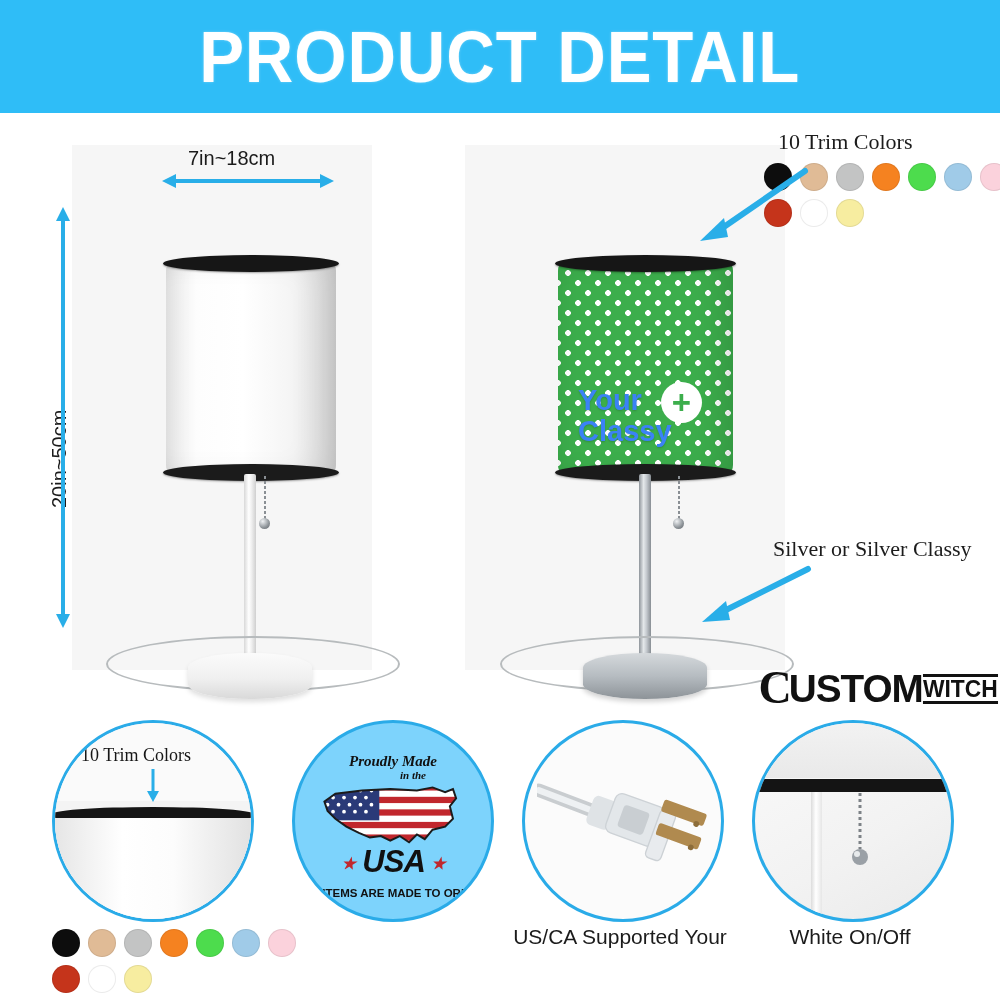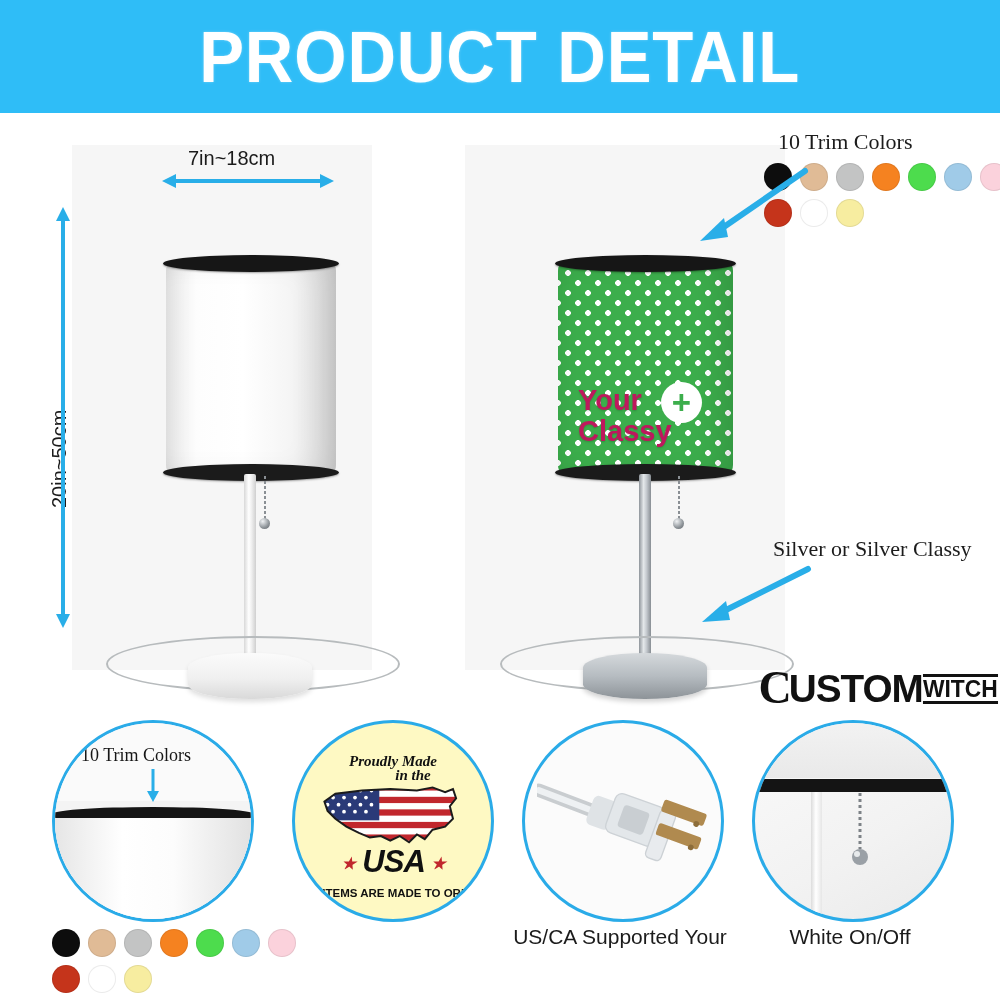--- a/index.html
+++ b/index.html
@@ -70,21 +70,21 @@
   .shade-green .shade-body{
     background-color:#3cae4c;
     background-image:
       radial-gradient(circle, #ffffff 2.6px, rgba(255,255,255,0) 3.1px),
       radial-gradient(circle, #ffffff 2.6px, rgba(255,255,255,0) 3.1px);
     background-size:20px 20px, 20px 20px;
     background-position:0 0, 10px 10px;
   }
   .design-text{
     position:absolute;left:0;right:0;bottom:26px;
-    color:#be185d;font-weight:bold;
+    color:#3b82f6;font-weight:bold;
     font-family:"Liberation Sans",sans-serif;
     font-size:29px;line-height:31px;
     padding-left:20px;
     text-shadow:0 1px 2px rgba(0,0,0,.18);
   }
   .plus-badge{
     position:absolute;width:41px;height:41px;border-radius:50%;
     background:#ffffff;color:#3cae4c;
     display:flex;align-items:center;justify-content:center;
     font-size:33px;font-weight:bold;line-height:1;
@@ -116,21 +116,21 @@
   .feat-circle{
     position:absolute;border-radius:50%;border:3px solid #2aabe8;
     background:linear-gradient(150deg,#fafafa,#f2f2f2 60%,#eaeaea);
     overflow:hidden;
   }
   .feat-caption{position:absolute;color:#1b1b1b;font-size:21px;font-family:"Liberation Sans Narrow","Liberation Sans",sans-serif;white-space:nowrap;text-align:center;}
 
   
   .usa-inner{position:absolute;left:0;top:0;width:100%;height:100%;}
   .usa-top{position:absolute;top:16%;left:0;width:100%;text-align:center;font-family:"Liberation Serif",serif;font-style:italic;font-weight:bold;color:#111;font-size:15px;line-height:14px;}
-  .usa-top small{font-size:15px;display:block;margin-left:40px;}
+  .usa-top small{font-size:11px;display:block;margin-left:40px;}
   .usa-map{position:absolute;left:10%;top:28%;width:80%;height:40%;}
   .usa-word{position:absolute;bottom:20%;left:0;width:100%;text-align:center;font-family:"Liberation Sans",sans-serif;font-style:italic;font-weight:bold;font-size:31px;color:#111;letter-spacing:-1px;}
   .usa-sub{position:absolute;bottom:10%;left:0;width:100%;text-align:center;font-family:"Liberation Sans",sans-serif;font-weight:bold;font-size:11.5px;color:#111;}
   .usa-star{color:#c1272d;font-size:16px;vertical-align:3px;}
 
   
   .plug-wrap{position:absolute;left:6%;top:22%;width:92%;height:56%;}
 
   .btn-trim{position:absolute;background:#141414;height:13px;border-radius:2px;}
   .btn-pole{position:absolute;width:11px;background:linear-gradient(90deg,#dcdcdc,#ffffff 45%,#e6e6e6);}
@@ -236,21 +236,21 @@
       <div style="position:absolute;left:0;top:0;width:100%;height:100%;background:linear-gradient(180deg,#fafafa 0 40%,#f4f4f4 40% 100%);"></div>
       <div class="callout-label" style="left:26px;top:22px;font-size:18px;color:#161616;">10 Trim Colors</div>
       <svg style="position:absolute;left:88px;top:46px;width:20px;height:34px;">
         <line x1="10" y1="0" x2="10" y2="24" stroke="#29aee8" stroke-width="3"></line>
         <polygon points="10,33 4,22 16,22" fill="#29aee8"></polygon>
       </svg>
       <div style="position:absolute;left:-6px;top:84px;width:208px;height:16px;background:#151515;border-radius:50%;"></div>
       <div style="position:absolute;left:-4px;top:95px;width:204px;height:120px;background:linear-gradient(90deg,#e4e4e4,#ffffff 35%,#fcfcfc 60%,#e0e0e0);"></div>
     </div>
 
-    <div class="feat-circle" style="left: 292px; top: 7px; width: 196px; height: 196px; background: #fef9c3; border-color: rgb(42, 171, 232);">
+    <div class="feat-circle" style="left: 292px; top: 7px; width: 196px; height: 196px; background: #7dd3fc; border-color: rgb(42, 171, 232);">
       <div class="usa-inner">
         <div class="usa-top">
           <span>Proudly Made</span>
           <small>in the</small>
         </div>
         <svg class="usa-map" viewBox="0 0 200 100" preserveAspectRatio="xMidYMid meet">
           <defs>
             <clipPath id="usmap">
               <path d="M12,30 L26,20 L60,16 L96,14 L130,16 L150,12 L166,18 L176,14 L180,26 L172,36 L176,52 L166,62 L150,66 L140,78 L130,72 L120,82 L108,74 L96,80 L84,74 L70,76 L56,70 L40,62 L26,52 L16,42 Z"></path>
             </clipPath>

